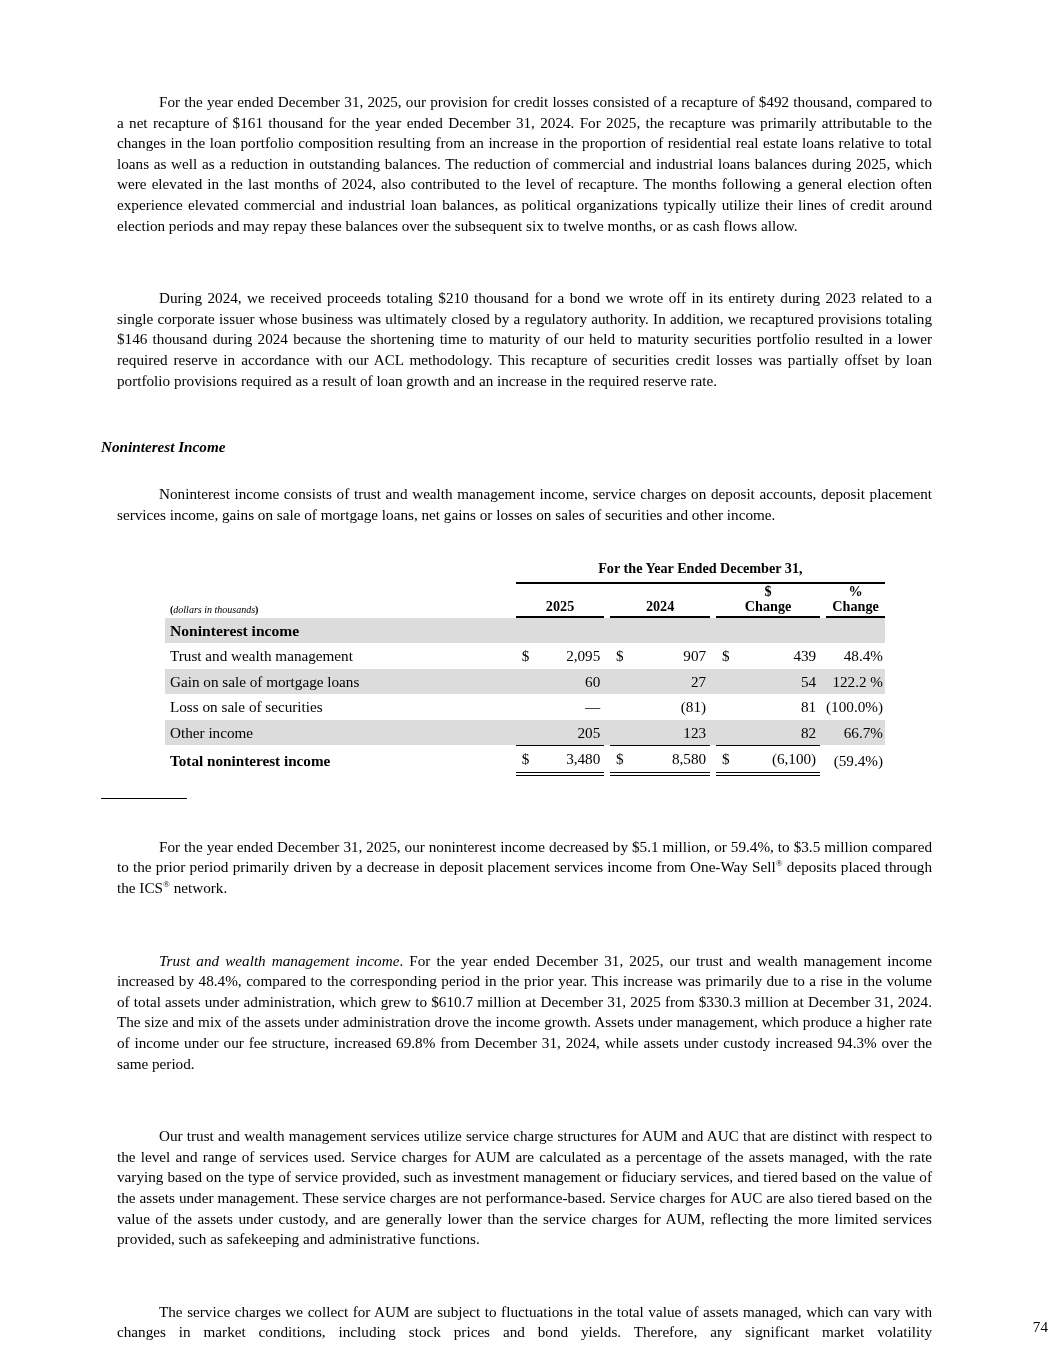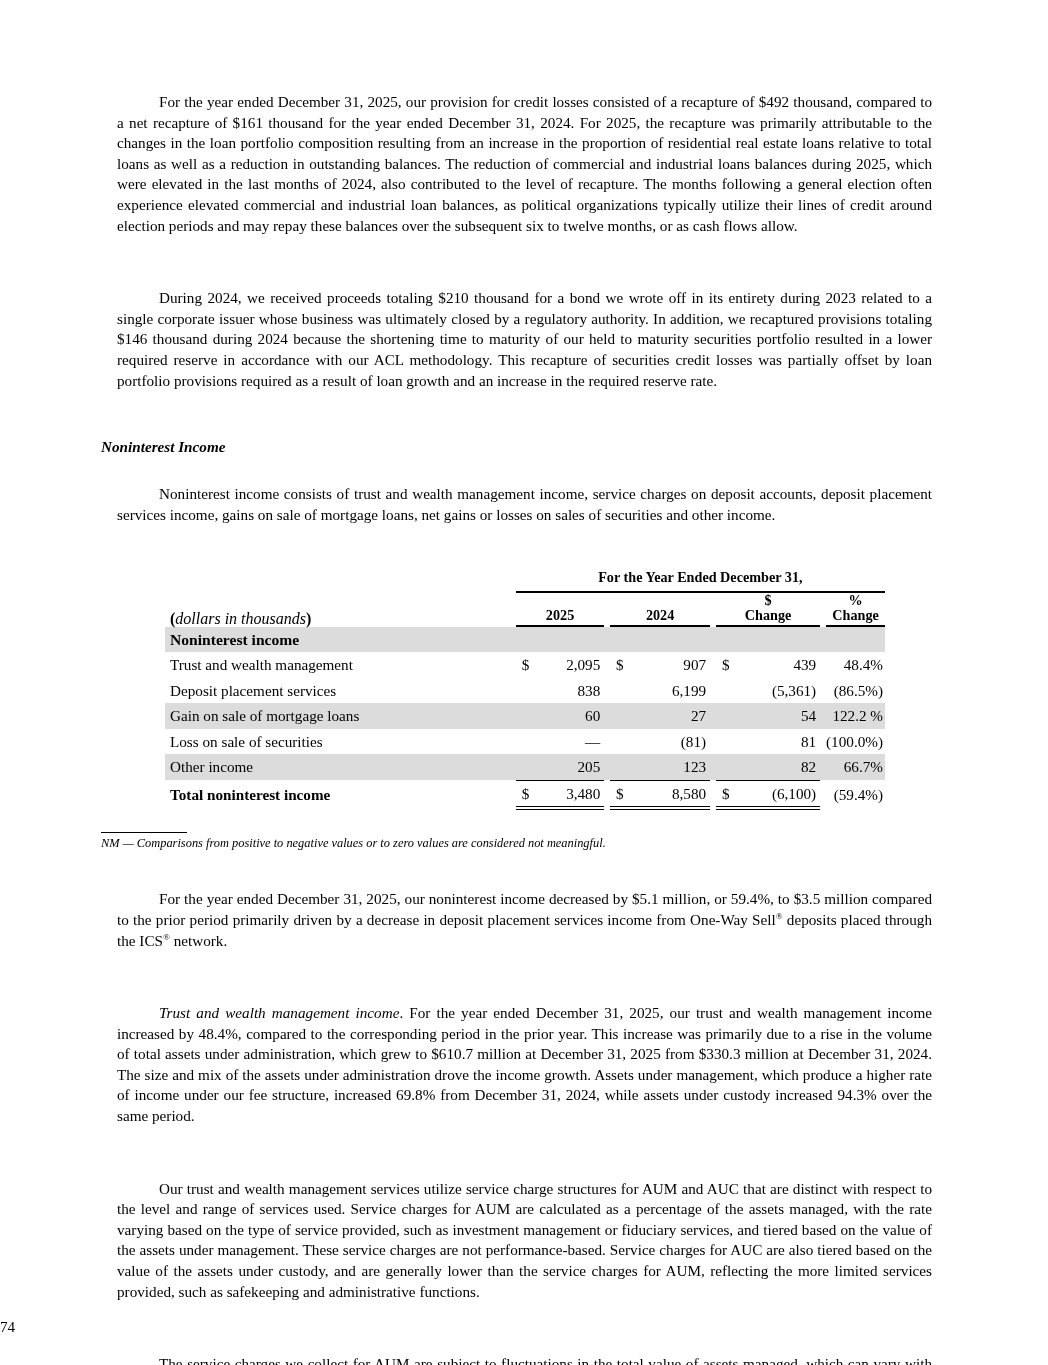--- a/index.html
+++ b/index.html
@@ -33,37 +33,37 @@
       font-style: italic;
       font-weight: bold;
     }
     sup { font-size: 9px; line-height: 0; vertical-align: 6px; }
 
     
     .tbl-wrap {
       position: relative;
       margin-left: 64px;
       width: 720px;
-      margin-top: 40px;
+      margin-top: 31px;
     }
     table.fin {
       border-collapse: separate;
       border-spacing: 0;
       width: 720px;
       font-size: 15.2px;
     }
     table.fin td { padding: 0; height: 25.5px; line-height: 25.5px; white-space: nowrap; }
     .hdr-group td { height: 20px; line-height: 20px; }
     .hdr-group .grp {
       text-align: center; font-weight: bold; font-size: 14.2px;
       border-bottom: 2px solid #000;
     }
     .hdr-cols td { height: 36px; vertical-align: bottom; }
     .hdr-cols .cap {
-      font-size: 16px; line-height: 17px; font-style: italic; padding-left: 5px;
+      font-size: 10px; line-height: 17px; font-style: italic; padding-left: 5px;
     }
     .hdr-cols .cap b { font-style: normal; font-weight: bold; }
     .hdr-cols .colh {
       text-align: center; font-weight: bold; font-size: 14.2px; line-height: 15px;
       border-bottom: 2px solid #000; padding-bottom: 2px;
     }
     .shade td { background: #dcdcdc; }
     .label { padding-left: 5px !important; width: 352px; }
     .bold { font-weight: bold; }
     .cur { width: 22px; text-align: left; padding-left: 6px !important; }
@@ -78,21 +78,21 @@
     .shade .sp, .shade-sp { background: #dcdcdc; }
 
     .fn-rule {
       width: 86px; border-top: 1px solid #000; margin-top: 22px;
     }
     .footnote {
       margin: 2px 0 0 0; font-size: 12.4px; font-style: italic; line-height: 16px;
     }
     .page-number {
       position: absolute; left: 0; width: 1048px; top: 1318px;
-      text-align: left; font-size: 15.2px;
+      text-align: right; font-size: 15.2px;
     }
   </style>
 </head>
 <body>
 
 <div class="page">
 
   <p class="body">For the year ended December 31, 2025, our provision for credit losses consisted of a recapture of $492 thousand, compared to a net recapture of $161 thousand for the year ended December 31, 2024. For 2025, the recapture was primarily attributable to the changes in the loan portfolio composition resulting from an increase in the proportion of residential real estate loans relative to total loans as well as a reduction in outstanding balances.  The reduction of  commercial and industrial loans balances during 2025, which were elevated in the last months of 2024, also contributed to the level of recapture. The months following a general election often experience elevated commercial and industrial loan balances, as political organizations typically utilize their lines of credit around election periods and may repay these balances over the subsequent six to twelve months, or as cash flows allow.</p>
   <div class="gap-1"></div>
   <p class="body">During 2024, we received proceeds totaling $210 thousand for a bond we wrote off in its entirety during 2023 related to a single corporate issuer whose business was ultimately closed by a regulatory authority. In addition, we recaptured provisions totaling $146 thousand during 2024 because the shortening time to maturity of our held to maturity securities portfolio resulted in a lower required reserve in accordance with our ACL methodology. This recapture of securities credit losses was partially offset by loan portfolio provisions required as a result of loan growth and an increase in the required reserve rate.</p>
@@ -141,33 +141,20 @@
         <td class="cur">$</td>
         <td class="num c2">907</td>
             <td class="sp"></td>
         <td class="cur">$</td>
         <td class="num c3">439</td>
             <td class="sp"></td>
         <td colspan="2" class="c4">48.4%</td>
       </tr>
 
 
-      <tr>
-        <td class="label">Deposit placement services</td>
-        <td class="cur"></td>
-        <td class="num c1">838</td>
-            <td class="sp"></td>
-        <td class="cur"></td>
-        <td class="num c2">6,199</td>
-            <td class="sp"></td>
-        <td class="cur"></td>
-        <td class="num c3">(5,361)</td>
-            <td class="sp"></td>
-        <td colspan="2" class="c4">(86.5%)</td>
-      </tr>
 
       <tr class="shade">
         <td class="label">Gain on sale of mortgage loans</td>
         <td class="cur"></td>
         <td class="num c1">60</td>
             <td class="sp"></td>
         <td class="cur"></td>
         <td class="num c2">27</td>
             <td class="sp"></td>
         <td class="cur"></td>
@@ -215,21 +202,20 @@
         <td class="cur total-line dbl">$</td>
         <td class="num c3 total-line dbl">(6,100)</td>
             <td class="sp"></td>
         <td colspan="2" class="c4">(59.4%)</td>
       </tr>
     </tbody>
       </table>
   </div>
 
   <div class="fn-rule"></div>
-  <p class="footnote">NM — Comparisons from positive to negative values or to zero values are considered not meaningful.</p>
   <div style="height:22px"></div>
 
   <p class="body"><span>For the year ended December 31, 2025, our noninterest income decreased by $5.1 million, or 59.4%, to $3.5 million compared to the prior period primarily driven by a decrease in deposit placement services income from One-Way Sell</span><sup>®</sup><span> deposits placed through the ICS</span><sup>®</sup><span> network.</span></p>
   <div class="gap-1"></div>
 
   <p class="body"><i>Trust and wealth management income</i><span>. For the year ended December 31, 2025, our trust and wealth management income increased by 48.4%, compared to the corresponding period in the prior year. This increase was primarily due to a rise in the volume of total assets under administration, which grew to $610.7 million at December 31, 2025 from $330.3 million at December 31, 2024. The size and mix of the assets under administration drove the income growth. Assets under management, which produce a higher rate of income under our fee structure, increased 69.8% from December 31, 2024, while assets under custody increased 94.3% over the same period.</span></p>
   <div class="gap-1"></div>
 
   <p class="body">Our trust and wealth management services utilize service charge structures for AUM and AUC that are distinct with respect to the level and range of services used. Service charges for AUM are calculated as a percentage of the assets managed, with the rate varying based on the type of service provided, such as investment management or fiduciary services, and tiered based on the value of the assets under management. These service charges are not performance-based. Service charges for AUC are also tiered based on the value of the assets under custody, and are generally lower than the service charges for AUM, reflecting the more limited services provided, such as safekeeping and administrative functions.</p>
   <div class="gap-1"></div>

